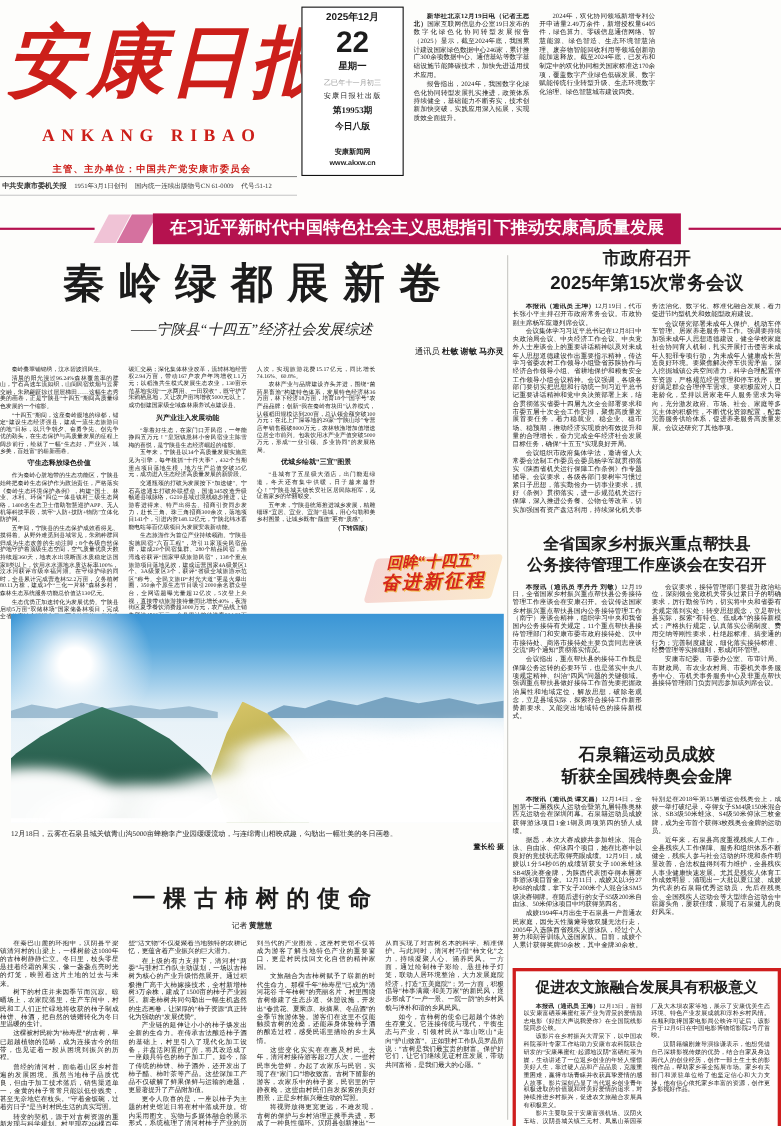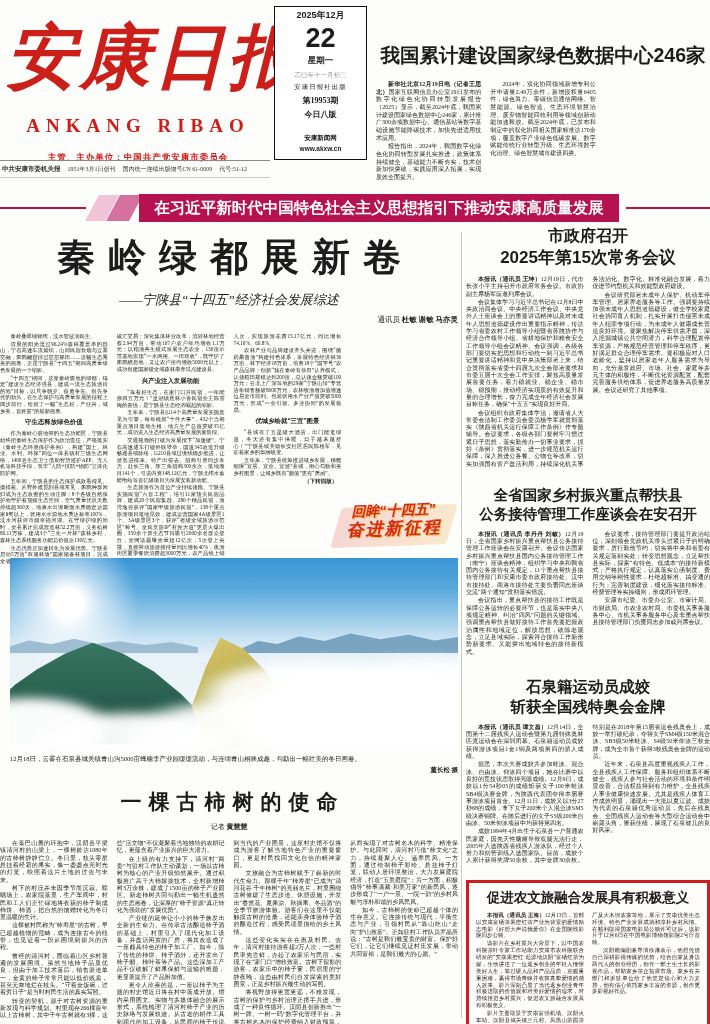--- a/index.html
+++ b/index.html
@@ -7,21 +7,21 @@
   .page {
     position:relative; width:710px; height:1024px; margin:0 auto;
     background:#fdfdfb; color:#1c1c1c; overflow:hidden;
     font-family:"Liberation Serif", serif;
   }
   
   .masthead { position:absolute; left:6px; top:4px; width:264px; height:154px; text-align:center; }
   .mast-title { font-family:"Liberation Serif", serif; font-weight:900; font-style:italic;
     font-size:70px; line-height:1.55; color:#cc1f1a; letter-spacing:4px; white-space:nowrap; }
   .mast-pinyin { font-family:"Liberation Serif", serif; font-weight:700; color:#cc1f1a;
-    font-size:19px; letter-spacing:6px; margin-top:2px; }
+    font-size:16px; letter-spacing:6px; margin-top:2px; }
   .mast-sponsor { color:#cc1f1a; font-weight:700; font-size:8.5px; margin-top:15px; letter-spacing:1px; }
   .mast-footer { position:absolute; left:0; top:160px; width:270px; height:18px;
     border-top:1px solid #8a8a8a; border-bottom:1px solid #c9c9c9;
     display:flex; align-items:center; gap:7px; font-size:6px; color:#333; padding:0 2px; white-space:nowrap; }
   .mast-footer b { font-size:6.5px; }
   
   .datebox { position:absolute; left:274px; top:6px; width:93px; height:154px;
     border:1.5px solid #111; text-align:center; padding-top:2px; background:#fff; }
   .db-month { font-size:9px; font-weight:700; font-family:"Liberation Sans",sans-serif; }
   .db-day { font-size:27px; font-weight:700; font-family:"Liberation Sans",sans-serif; line-height:1.1; margin:2px 0 1px; }
@@ -95,21 +95,21 @@
       radial-gradient(ellipse 180px 62px at 52% 72%, rgba(255,255,255,.95) 0 55%, rgba(255,255,255,0) 75%),
       radial-gradient(ellipse 210px 75px at 78% 55%, rgba(255,255,255,.98) 0 58%, rgba(255,255,255,0) 78%),
       radial-gradient(ellipse 240px 85px at 96% 70%, rgba(255,255,255,.98) 0 58%, rgba(255,255,255,0) 78%),
       radial-gradient(ellipse 160px 50px at 66% 34%, rgba(255,255,255,.9) 0 55%, rgba(255,255,255,0) 75%),
       radial-gradient(ellipse 130px 42px at 90% 26%, rgba(255,255,255,.85) 0 52%, rgba(255,255,255,0) 72%); }
   .photo-caption { font-size:6.5px; line-height:1.5; margin-top:6px; text-align:justify; }
   .photo-credit { font-size:6.5px; font-weight:700; text-align:right; margin-top:2px; }
   
   .bottom-article { position:absolute; left:0; top:784px; width:458px; height:240px; overflow:hidden; }
   .bottom-headline { text-align:center; font-weight:900; font-size:21px; letter-spacing:7px;
-    font-family:"Liberation Serif",serif; margin-top:4px; white-space:nowrap; text-indent:7px; }
+    font-family:"Liberation Serif",serif; margin-top:19px; white-space:nowrap; text-indent:7px; }
   .bottom-byline { text-align:center; font-size:7px; margin-top:6px; }
   .bottom-body { margin-top:8px; height:186px; overflow:hidden;
     column-count:4; column-gap:9px; column-fill:auto;
     font-size:6px; line-height:1.22; text-align:justify; }
   
   .right-col { position:absolute; left:466px; top:226px; width:244px; }
   .vrule { position:absolute; left:461px; top:232px; width:1px; height:786px; background:#c8c8c4; }
   .r-headline { text-align:center; font-weight:900; font-family:"Liberation Sans",sans-serif; line-height:1.3; white-space:nowrap; }
   .gov-h1 { font-size:16px; } .gov-h2 { font-size:17px; }
   .rec-h  { font-size:14.5px; }
@@ -149,21 +149,20 @@
     <div class="db-week">星期一</div>
     <div class="db-lunar">乙巳年十一月初三</div>
     <div class="db-pub">安康日报社出版</div>
     <div class="db-issue">第19953期</div>
     <div class="db-pages">今日八版</div>
     <div class="db-site">安康新闻网</div>
     <div class="db-url">www.akxw.cn</div>
   </div>
 
   <div class="top-article">
-    <div class="top-headline">我国累计建设国家绿色数据中心246家</div>
     <div class="top-body">
       <p class="body-p"><b class="lead-b">新华社北京12月19日电（记者王思北）</b><span>国家互联网信息办公室19日发布的数字化绿色化协同转型发展报告（2025）显示，截至2024年底，我国累计建设国家绿色数据中心246家，累计推广300余项数据中心、通信基站等数字基础设施节能降碳技术，加快先进适用技术应用。</span></p>
       <p class="body-p">报告指出，2024年，我国数字化绿色化协同转型发展扎实推进，政策体系持续健全，基础能力不断夯实，技术创新加快突破，实践应用深入拓展，实现质效全面提升。</p>
       <p class="body-p">2024年，双化协同领域新增专利公开申请量2.49万余件，新增授权量6405件，绿色算力、零碳信息通信网络、智慧能源、绿色智造、生态环境智慧治理、废弃物智能回收利用等领域创新动能加速释放。截至2024年底，已发布和制定中的双化协同相关国家标准达170余项，覆盖数字产业绿色低碳发展、数字赋能传统行业转型升级、生态环境数字化治理、绿色智慧城市建设四类。</p>
     </div>
   </div>
 
   <div class="banner">
     <div class="banner-line-l"></div>
     <div class="banner-para1"></div>

